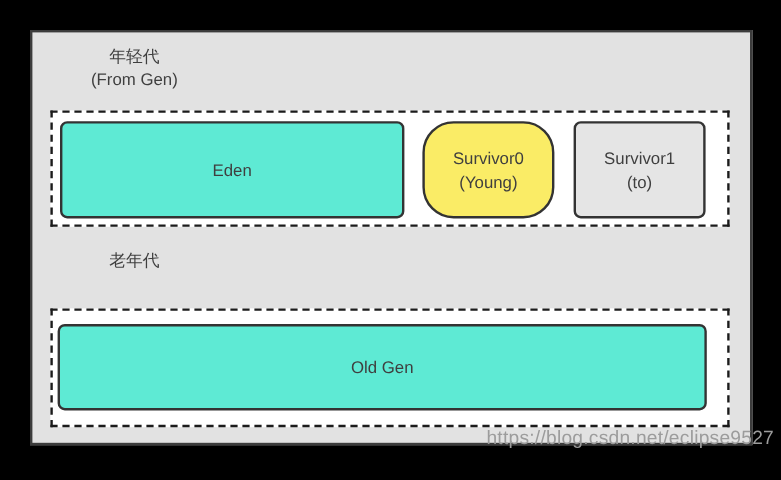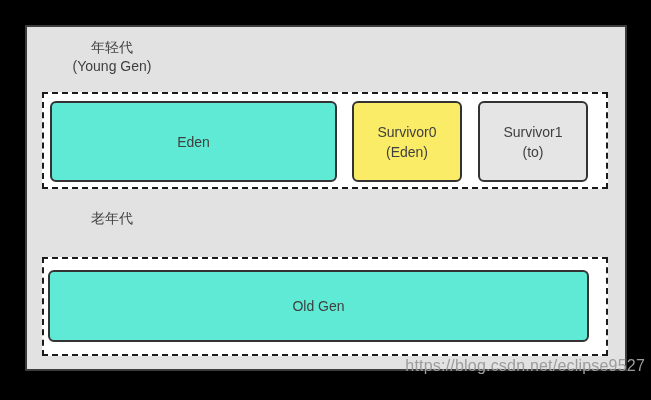--- a/index.html
+++ b/index.html
@@ -52,21 +52,21 @@
     display: flex;
     flex-direction: column;
     align-items: center;
     justify-content: center;
     color: #3F3F3F;
     font-size: 14px;
     line-height: 20px;
     text-align: center;
   }
   .eden-box      { left: 50px;  top: 101px; width: 287px; height: 81px; background: #FBDDB1; }
-  .survivor0-box { left: 352px; top: 101px; width: 110px; height: 81px; background: #FAEC66; }
+  .survivor0-box { left: 352px; top: 101px; width: 110px; height: 81px; background: #FAEC66; border-radius: 26px; }
   .survivor1-box { left: 478px; top: 101px; width: 110px; height: 81px; background: #7CC77D; }
   .oldgen-box    { left: 48px;  top: 270px; width: 541px; height: 72px; background: #62B3F0; }
 
   .watermark {
     position: absolute;
     right: 6px;
     bottom: 4px;
     color: #9C9C9C;
     font-size: 16px;
     letter-spacing: 0.2px;
@@ -74,32 +74,32 @@
 </style>
 </head>
 <body>
 
 <div class="canvas">
 
   <div class="panel"></div>
 
   <div class="gen-title young-title">
     <div>年轻代</div>
-    <div>(Young Gen)</div>
+    <div>(From Gen)</div>
   </div>
 
   <div class="dashed-region young-region"></div>
 
   <div class="mem-box eden-box" style="background-color: #5eead4;">
     <div>Eden</div>
   </div>
 
   <div class="mem-box survivor0-box" style="background-color: rgb(250, 236, 102);">
     <div>Survivor0</div>
-    <div>(Eden)</div>
+    <div>(Young)</div>
   </div>
 
   <div class="mem-box survivor1-box" style="background-color: #e5e5e5;">
     <div>Survivor1</div>
     <div>(to)</div>
   </div>
 
   <div class="gen-title old-title">
     <div>老年代</div>
   </div>

